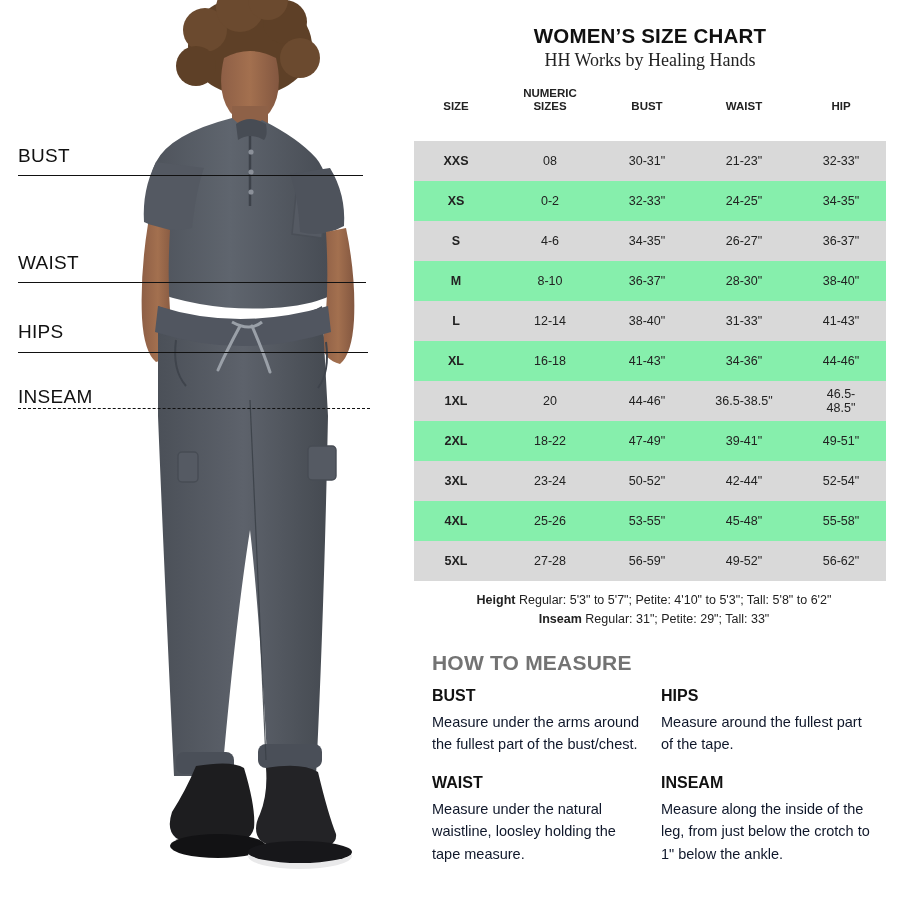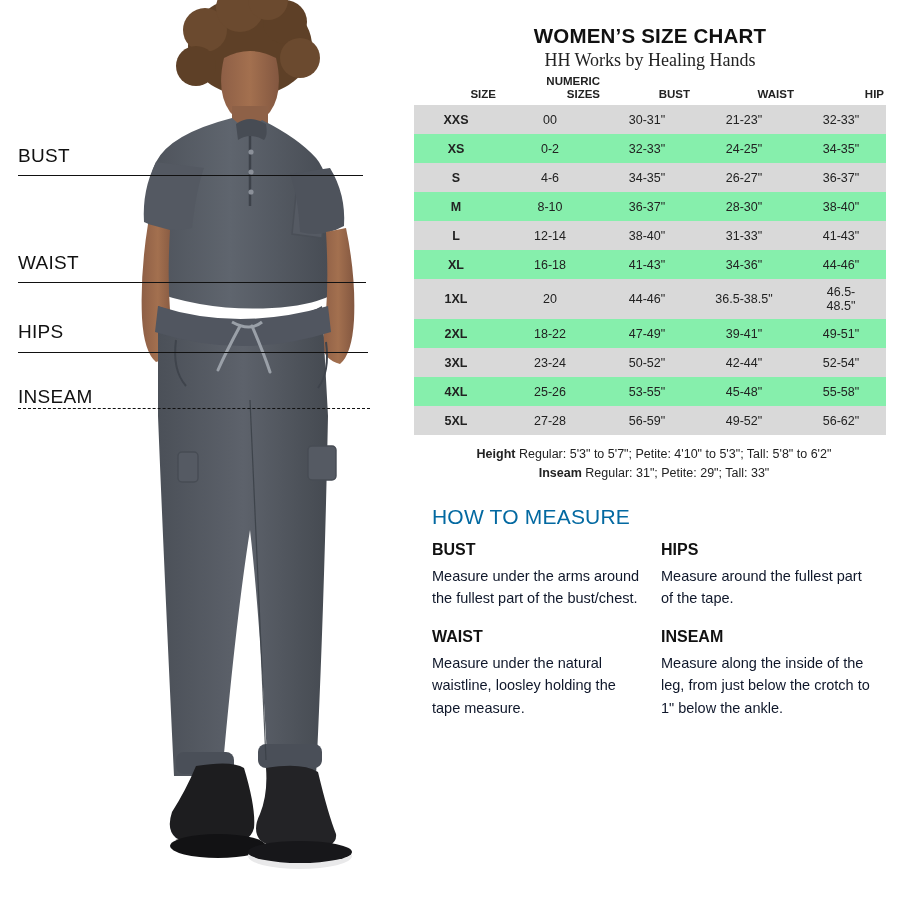--- a/index.html
+++ b/index.html
@@ -30,43 +30,43 @@
   .chart-pane {
     position: absolute; left: 400px; top: 8px;
     width: 500px; height: 900px;
     padding: 14px 14px 0 14px;
   }
   .chart-title {
     text-align: center; font-size: 20.5px; font-weight: bold;
     letter-spacing: .2px; color: #111; margin: 2px 0 2px 0;
   }
   .chart-subtitle {
-    text-align: center; font-size: 18px; color: #222; 
+    text-align: center; font-size: 18px; color: #222; margin-bottom: 12px;
     font-family: "Liberation Serif", serif;
   }
 
   table.size-table { width: 472px; border-collapse: collapse; margin: 0 auto; }
   table.size-table th {
-    font-size: 11.5px; font-weight: bold; color: #222; text-align: right;
-    padding: 4px 2px 4px 2px; line-height: 1.15; vertical-align: bottom;
+    font-size: 11.5px; font-weight: bold; color: #222; text-align: center;
+    padding: 4px 2px 28px 2px; line-height: 1.15; vertical-align: bottom;
   }
   table.size-table td {
     font-size: 12.5px; text-align: center; color: #222;
-    padding: 6px 18px; height: 29px;
+    padding: 6px 18px; height: 40px;
   }
   table.size-table td.size-col { font-weight: bold; }
   table.size-table tr.shade td { background: #d9d9d9; }
   table.size-table tr.plain td { background: #86efac; }
 
   .note-lines { width: 480px; margin: 10px auto 0 auto; font-size: 12.5px; color: #222; }
   .note-row { text-align: center; line-height: 1.5; }
   .note-label { font-weight: bold; }
 
   .how-title {
-    color: #0369a1; font-size: 21px; font-weight: normal;
+    color: #737373; font-size: 21px; font-weight: bold;
     margin: 22px 0 12px 18px; letter-spacing: .2px;
   }
   .how-grid {
     display: grid; grid-template-columns: 1fr 1fr;
     gap: 18px 18px; padding: 0 14px 0 18px;
   }
   .how-item h4 { margin: 0 0 6px 0; font-size: 16px; font-weight: bold; color: #111; }
   .how-item p { margin: 0; font-size: 14.5px; line-height: 1.55; color: #0f172a; }
 </style>
 </head>
@@ -185,21 +185,21 @@
             <span>SIZES</span>
           </th>
           <th style="width:90px">BUST</th>
           <th style="width:104px">WAIST</th>
           <th style="width:90px">HIP</th>
         </tr>
       </thead>
       <tbody>
         <tr class="shade">
           <td class="size-col">XXS</td>
-          <td>00</td>
+          <td>08</td>
           <td>30-31"</td>
           <td>21-23"</td>
           <td>32-33"</td>
         </tr>
         <tr class="plain">
           <td class="size-col">XS</td>
           <td>0-2</td>
           <td>32-33"</td>
           <td>24-25"</td>
           <td>34-35"</td>

